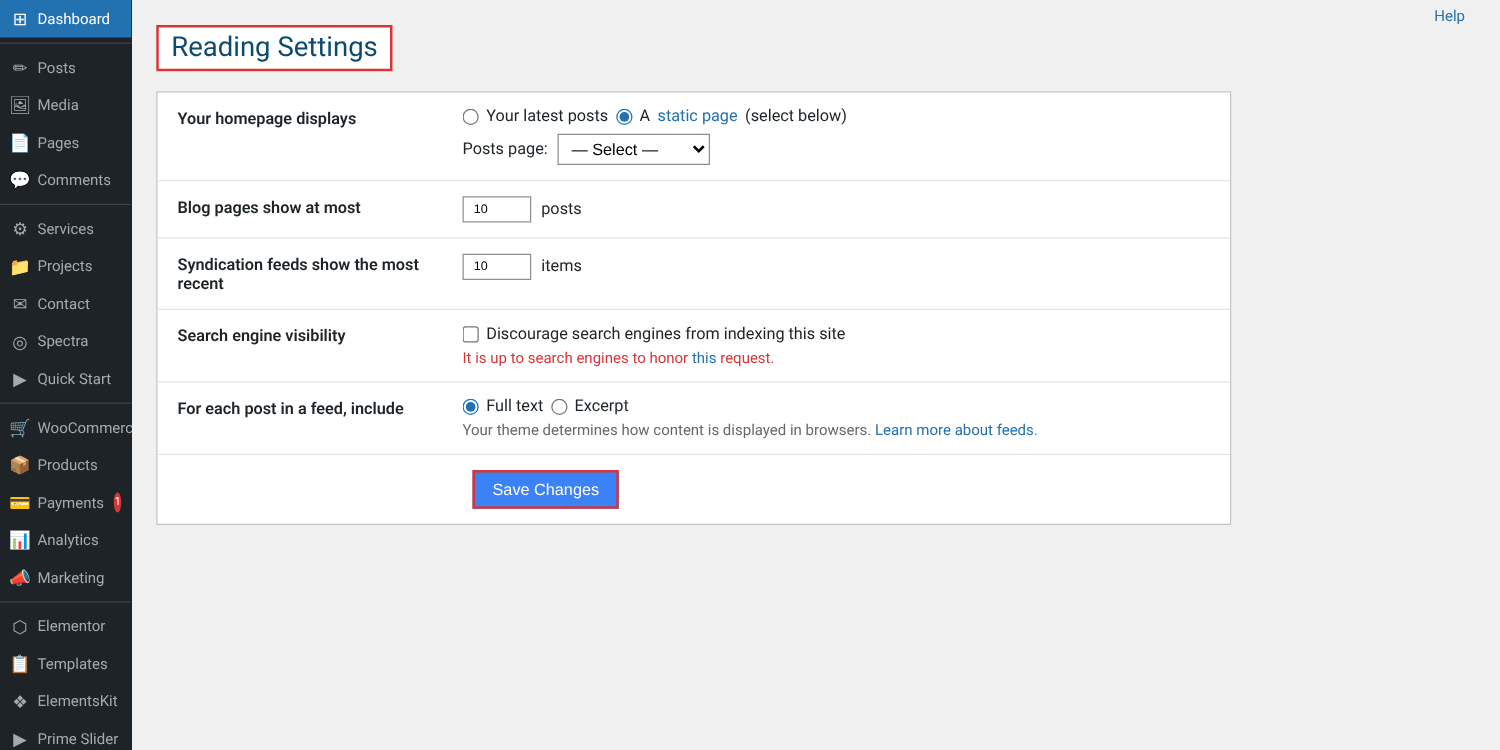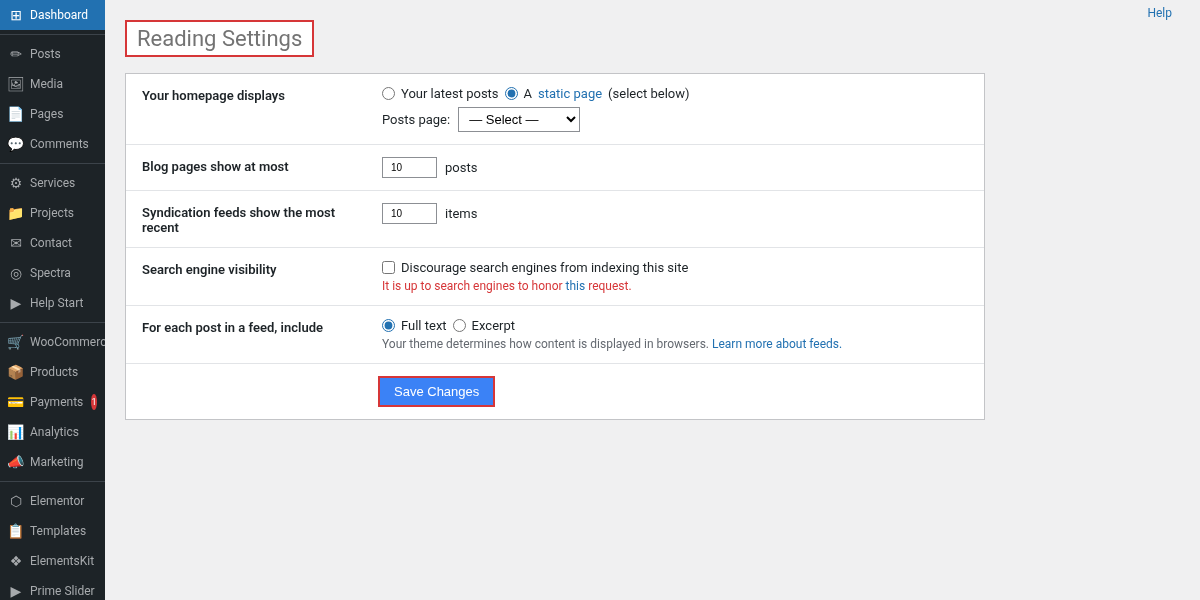--- a/index.html
+++ b/index.html
@@ -48,33 +48,33 @@
     #main {
       flex: 1;
       background: #f0f0f1;
       overflow-y: auto;
       padding: 20px 20px 20px 20px;
     }
 
     .page-title {
       font-size: 22px;
       font-weight: 400;
-      color: #737373;
+      color: #0c4a6e;
       margin-bottom: 16px;
       border: 2px solid #d63638;
       display: inline-block;
       padding: 4px 10px;
       background: #fff;
     }
     .settings-row {
       border-bottom: 1px solid #e2e4e7;
       display: flex;
       align-items: flex-start;
       padding: 12px 16px;
-      gap: 20px;
+      gap: 8px;
     }
     .settings-row:last-child { border-bottom: none; }
     .settings-label {
       width: 220px;
       flex-shrink: 0;
       font-weight: 600;
       color: #1d2327;
       font-size: 13px;
       padding-top: 2px;
     }
@@ -180,21 +180,21 @@
   <div class="sidebar-item">
     <span class="icon">✉</span>
     <span>Contact</span>
   </div>
   <div class="sidebar-item">
     <span class="icon">◎</span>
     <span>Spectra</span>
   </div>
   <div class="sidebar-item">
     <span class="icon">▶</span>
-    <span>Help Start</span>
+    <span>Quick Start</span>
   </div>
   <div class="sidebar-divider"></div>
   <div class="sidebar-item">
     <span class="icon">🛒</span>
     <span>WooCommerce</span>
   </div>
   <div class="sidebar-item">
     <span class="icon">📦</span>
     <span>Products</span>
   </div>

